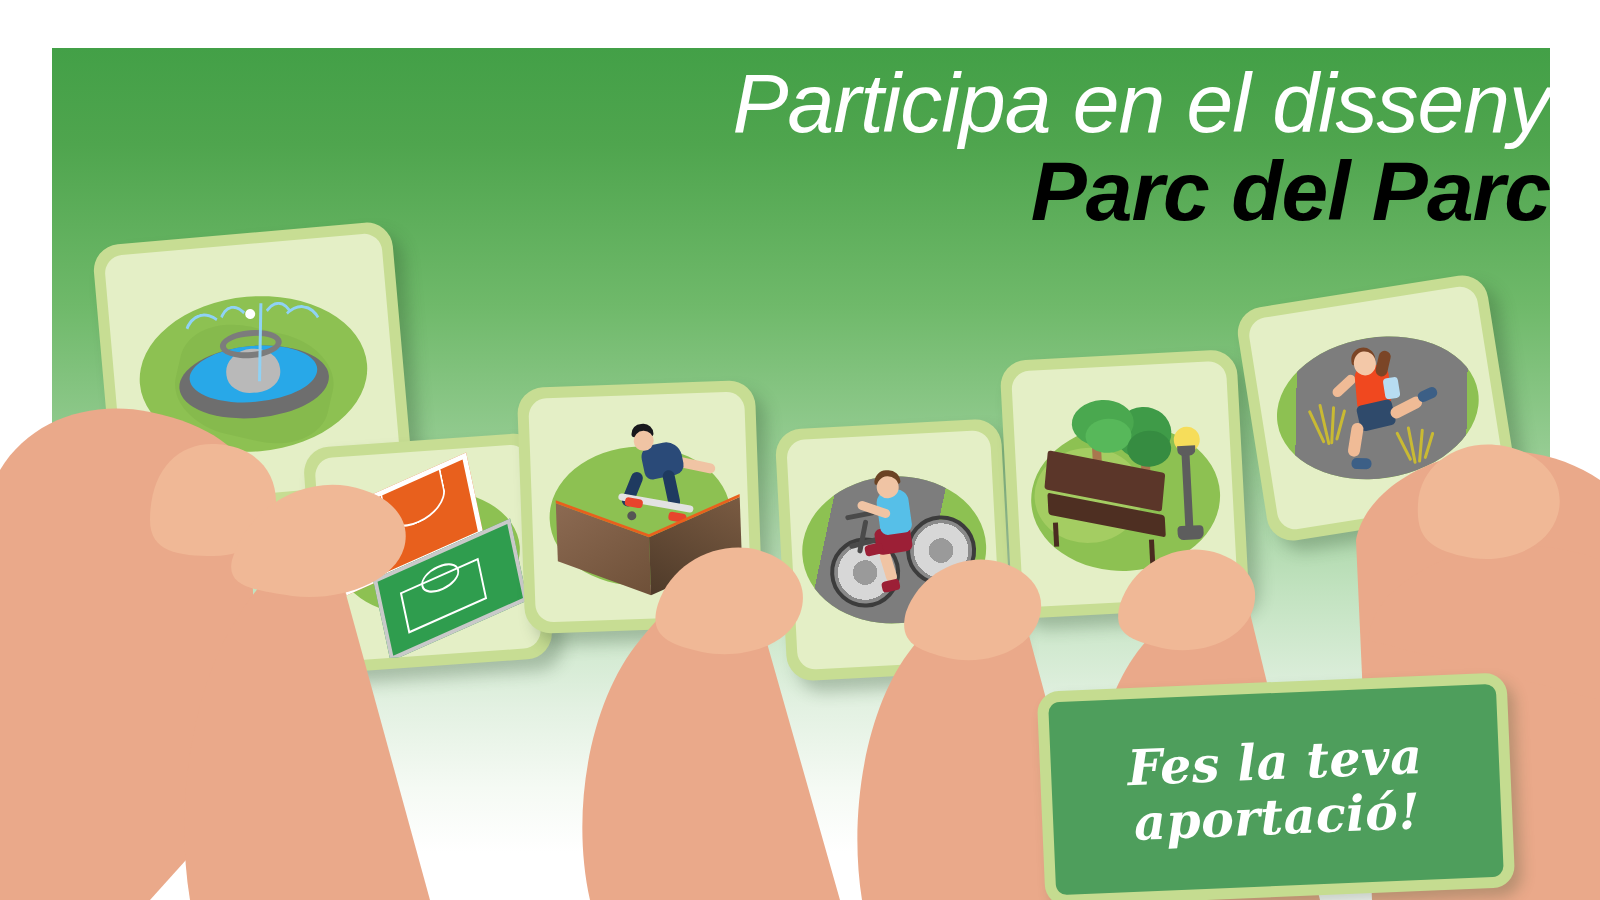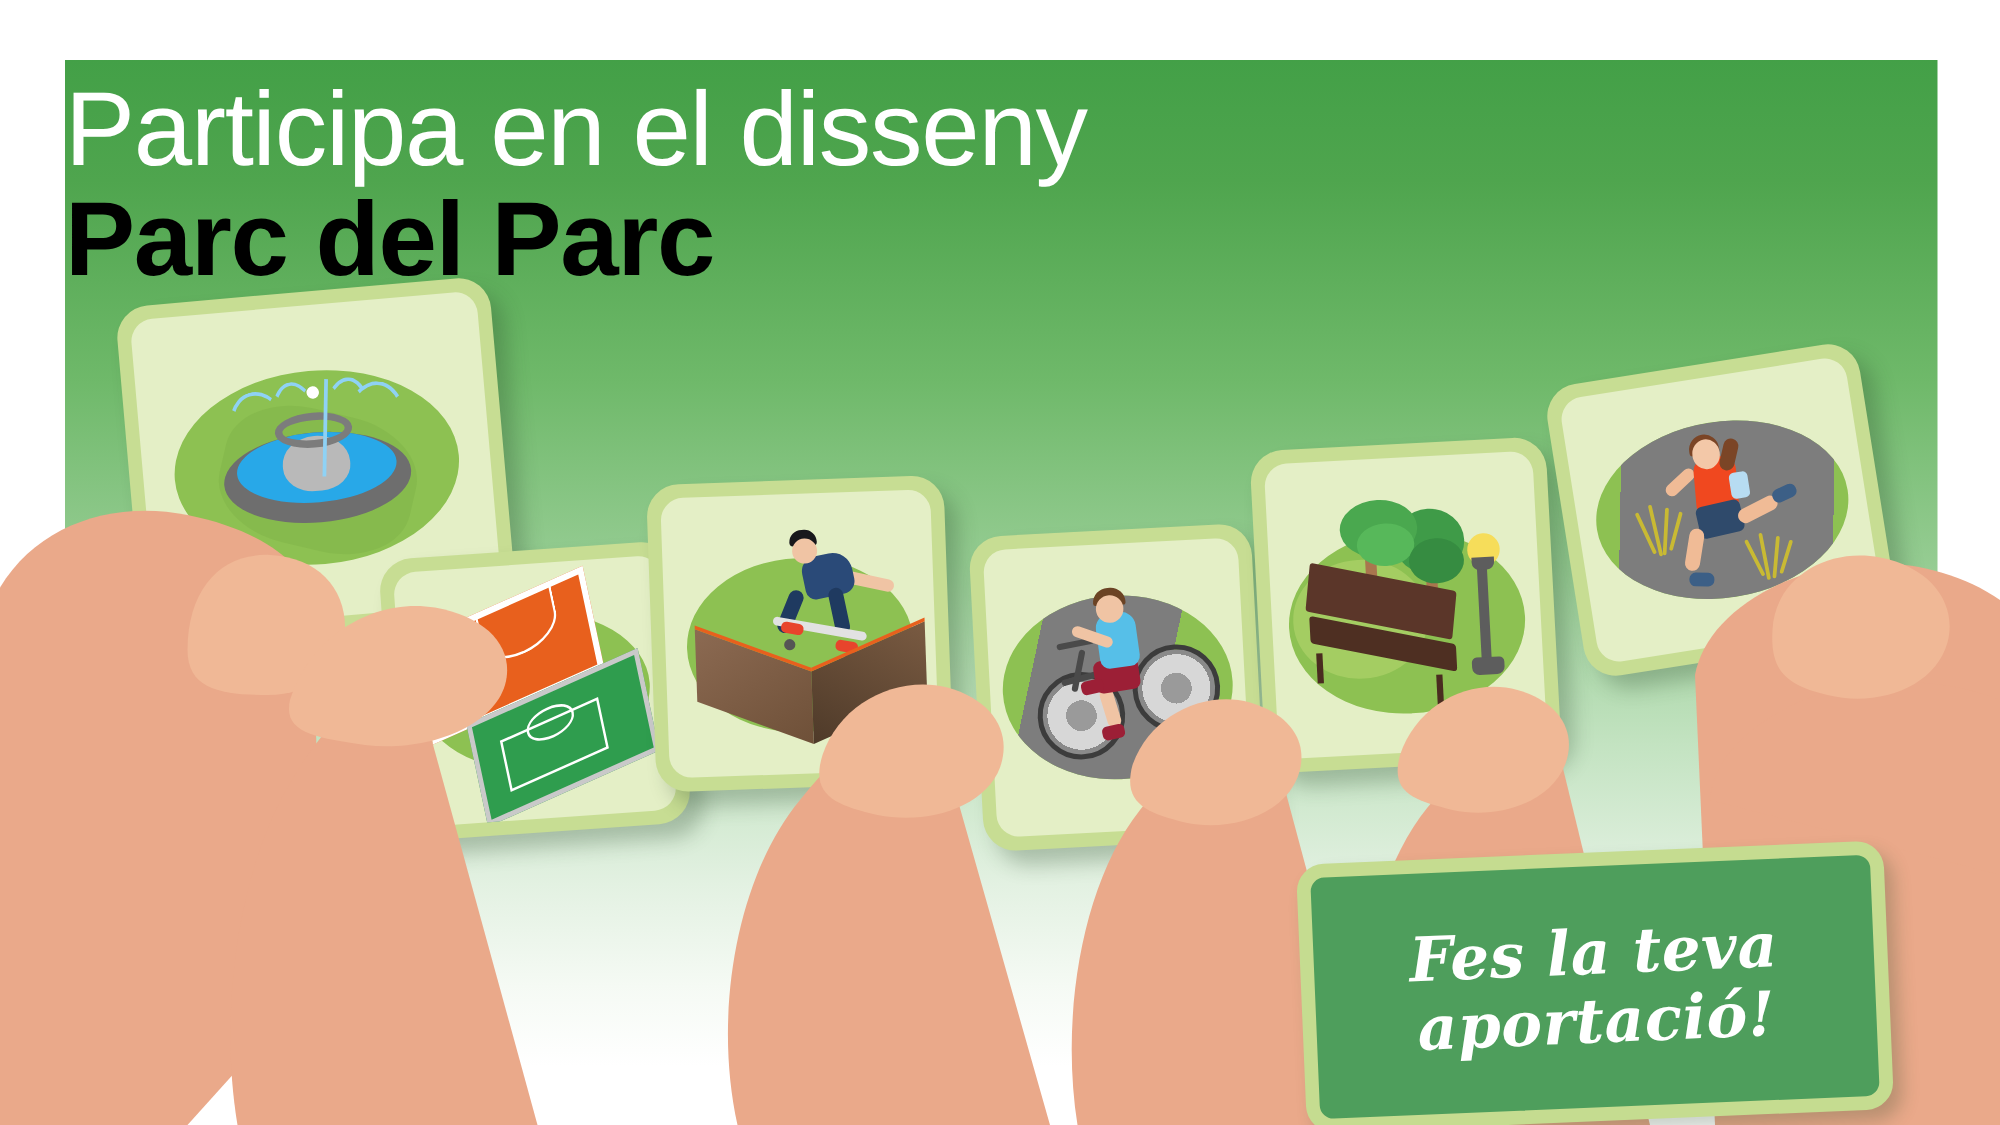--- a/index.html
+++ b/index.html
@@ -8,21 +8,21 @@
 
   
   .panel{
     position:absolute;left:52px;top:48px;width:1498px;height:805px;
     background:linear-gradient(180deg,#43a047 0%,#4fa54e 12%,#6fb96a 32%,#95cc92 50%,#c3e3c1 68%,#e3f1e2 82%,#f5faf4 92%,#ffffff 100%);
   }
 
   
   .headline{
     position:absolute;left:52px;top:62px;width:1498px;
-    text-align:left;line-height:0.98;pointer-events:none;
+    text-align:right;line-height:0.98;pointer-events:none;font-style:italic;
   }
   .hl-line{
     display:block;color:#ffffff;font-weight:400;font-size:84px;
     letter-spacing:-1px;font-family:"Liberation Sans",sans-serif;
   }
   .hl-strong{
     display:block;color:#000000;font-weight:bold;font-size:84px;
     letter-spacing:-1px;margin-top:6px;font-family:"Liberation Sans",sans-serif;
   }
 

